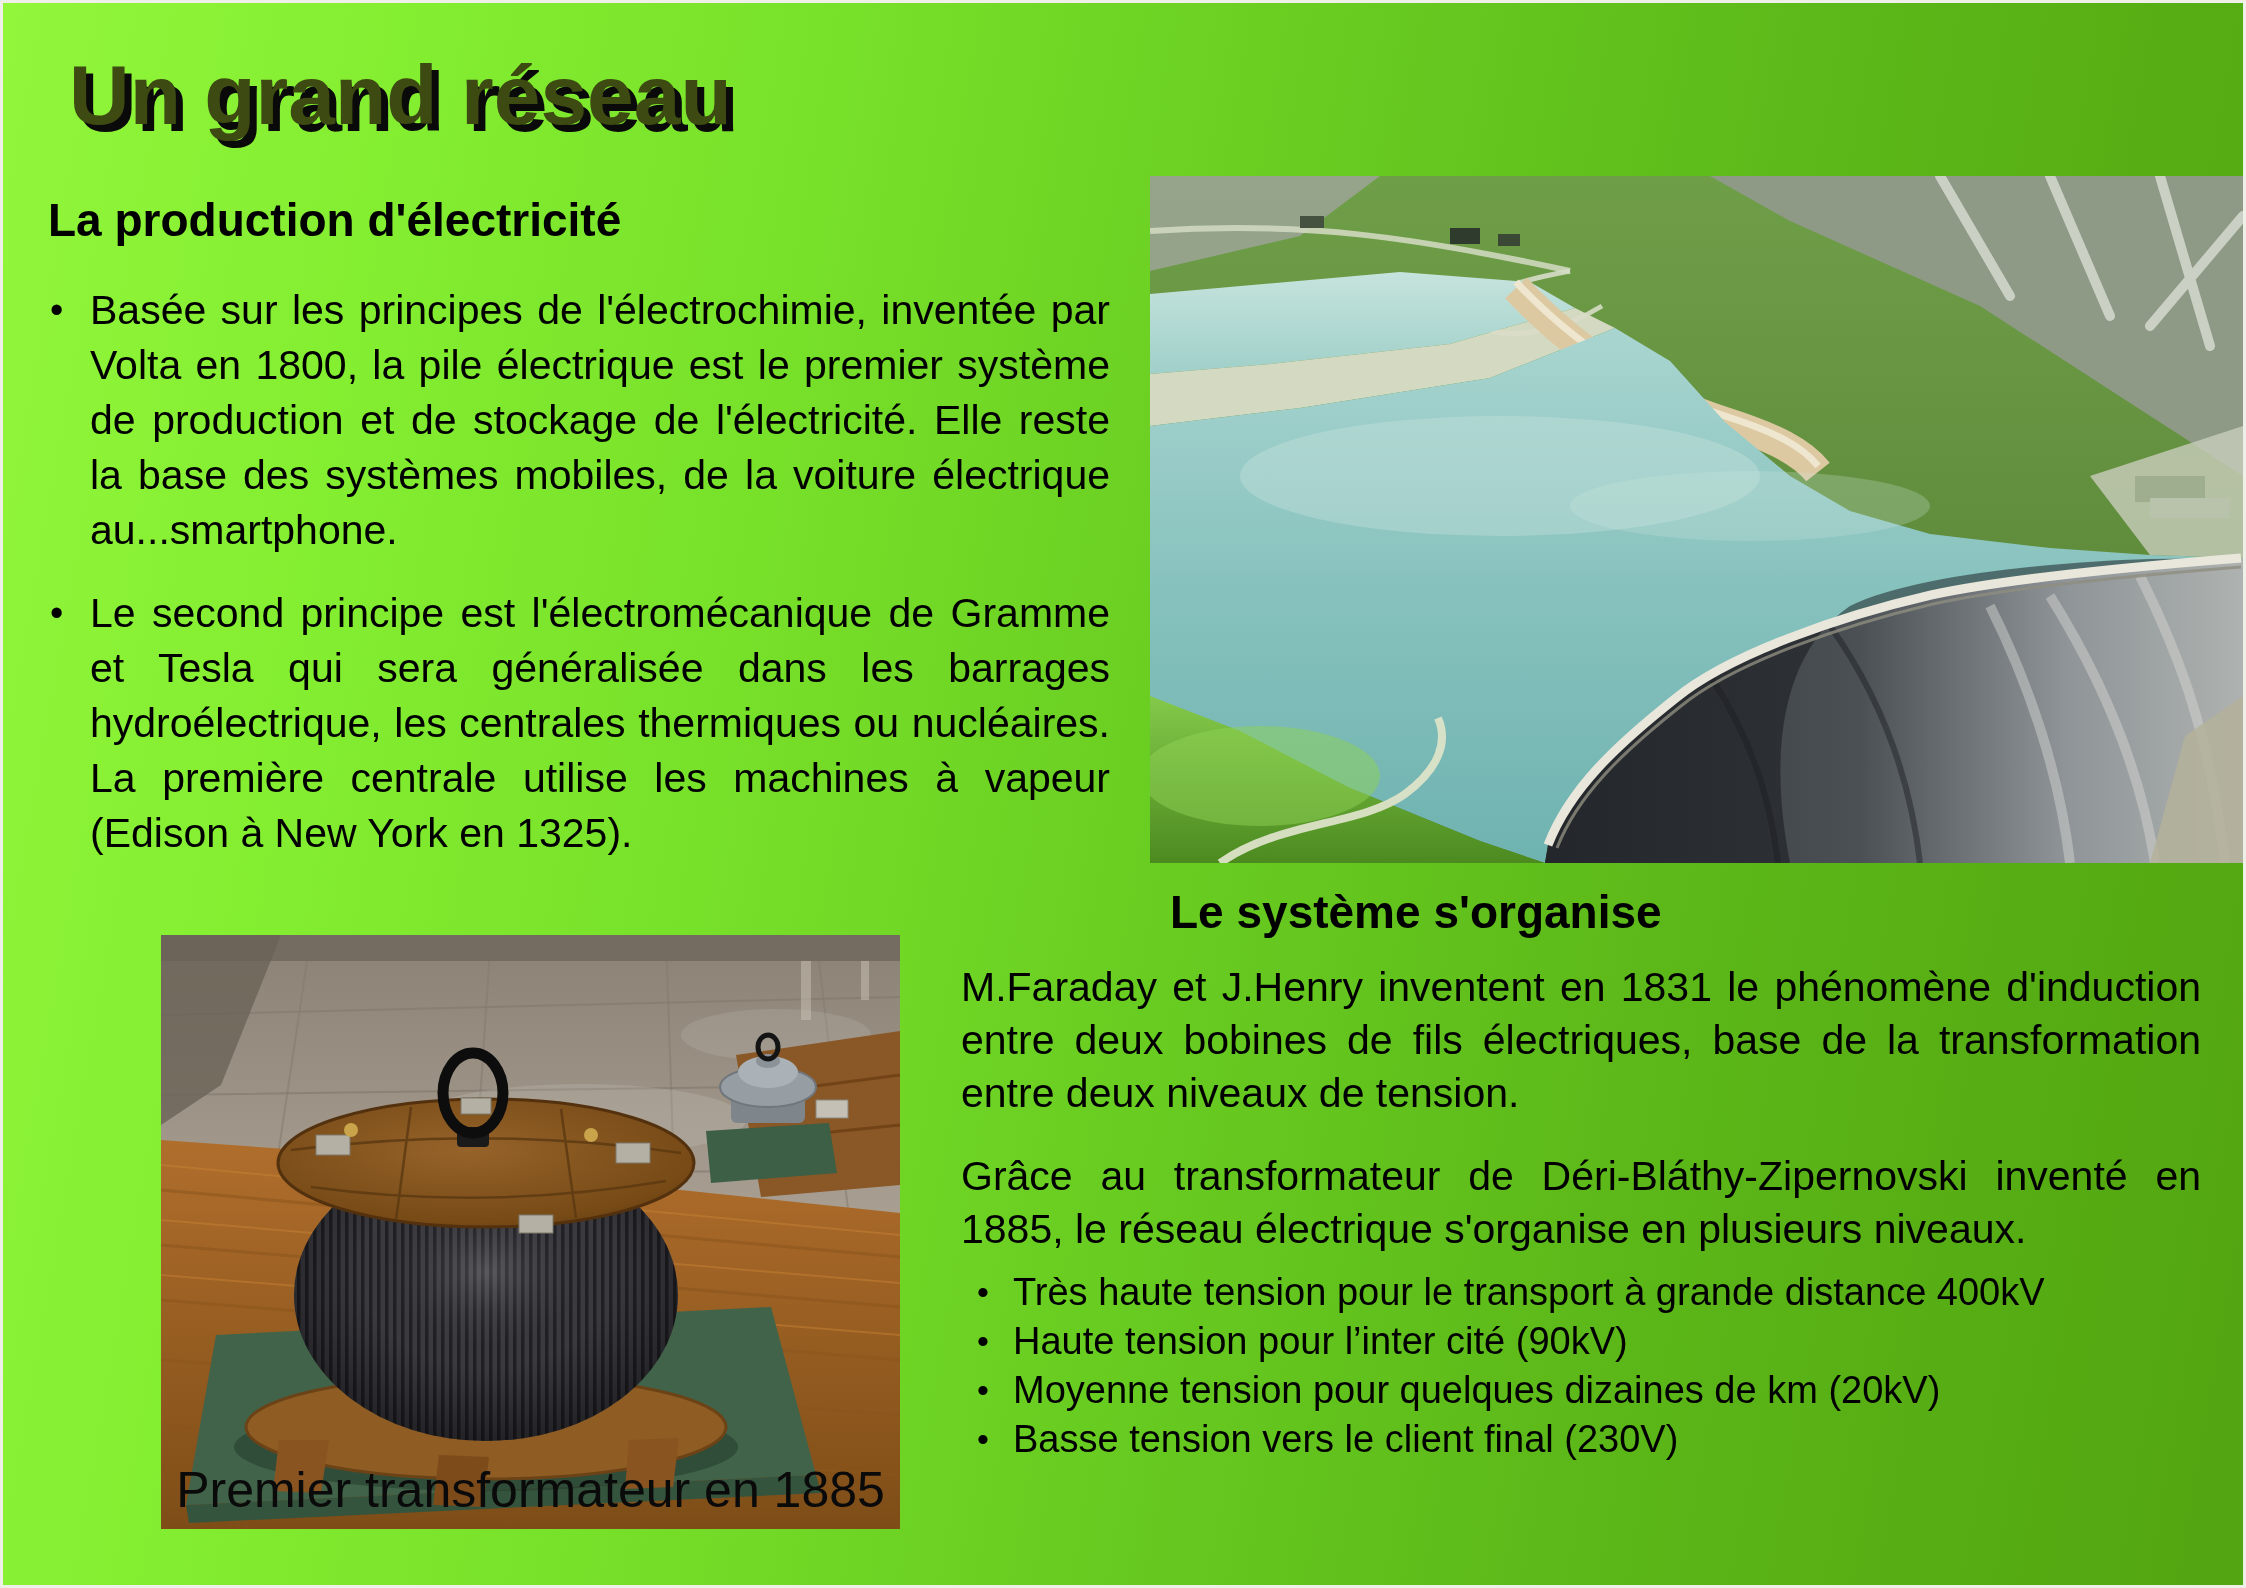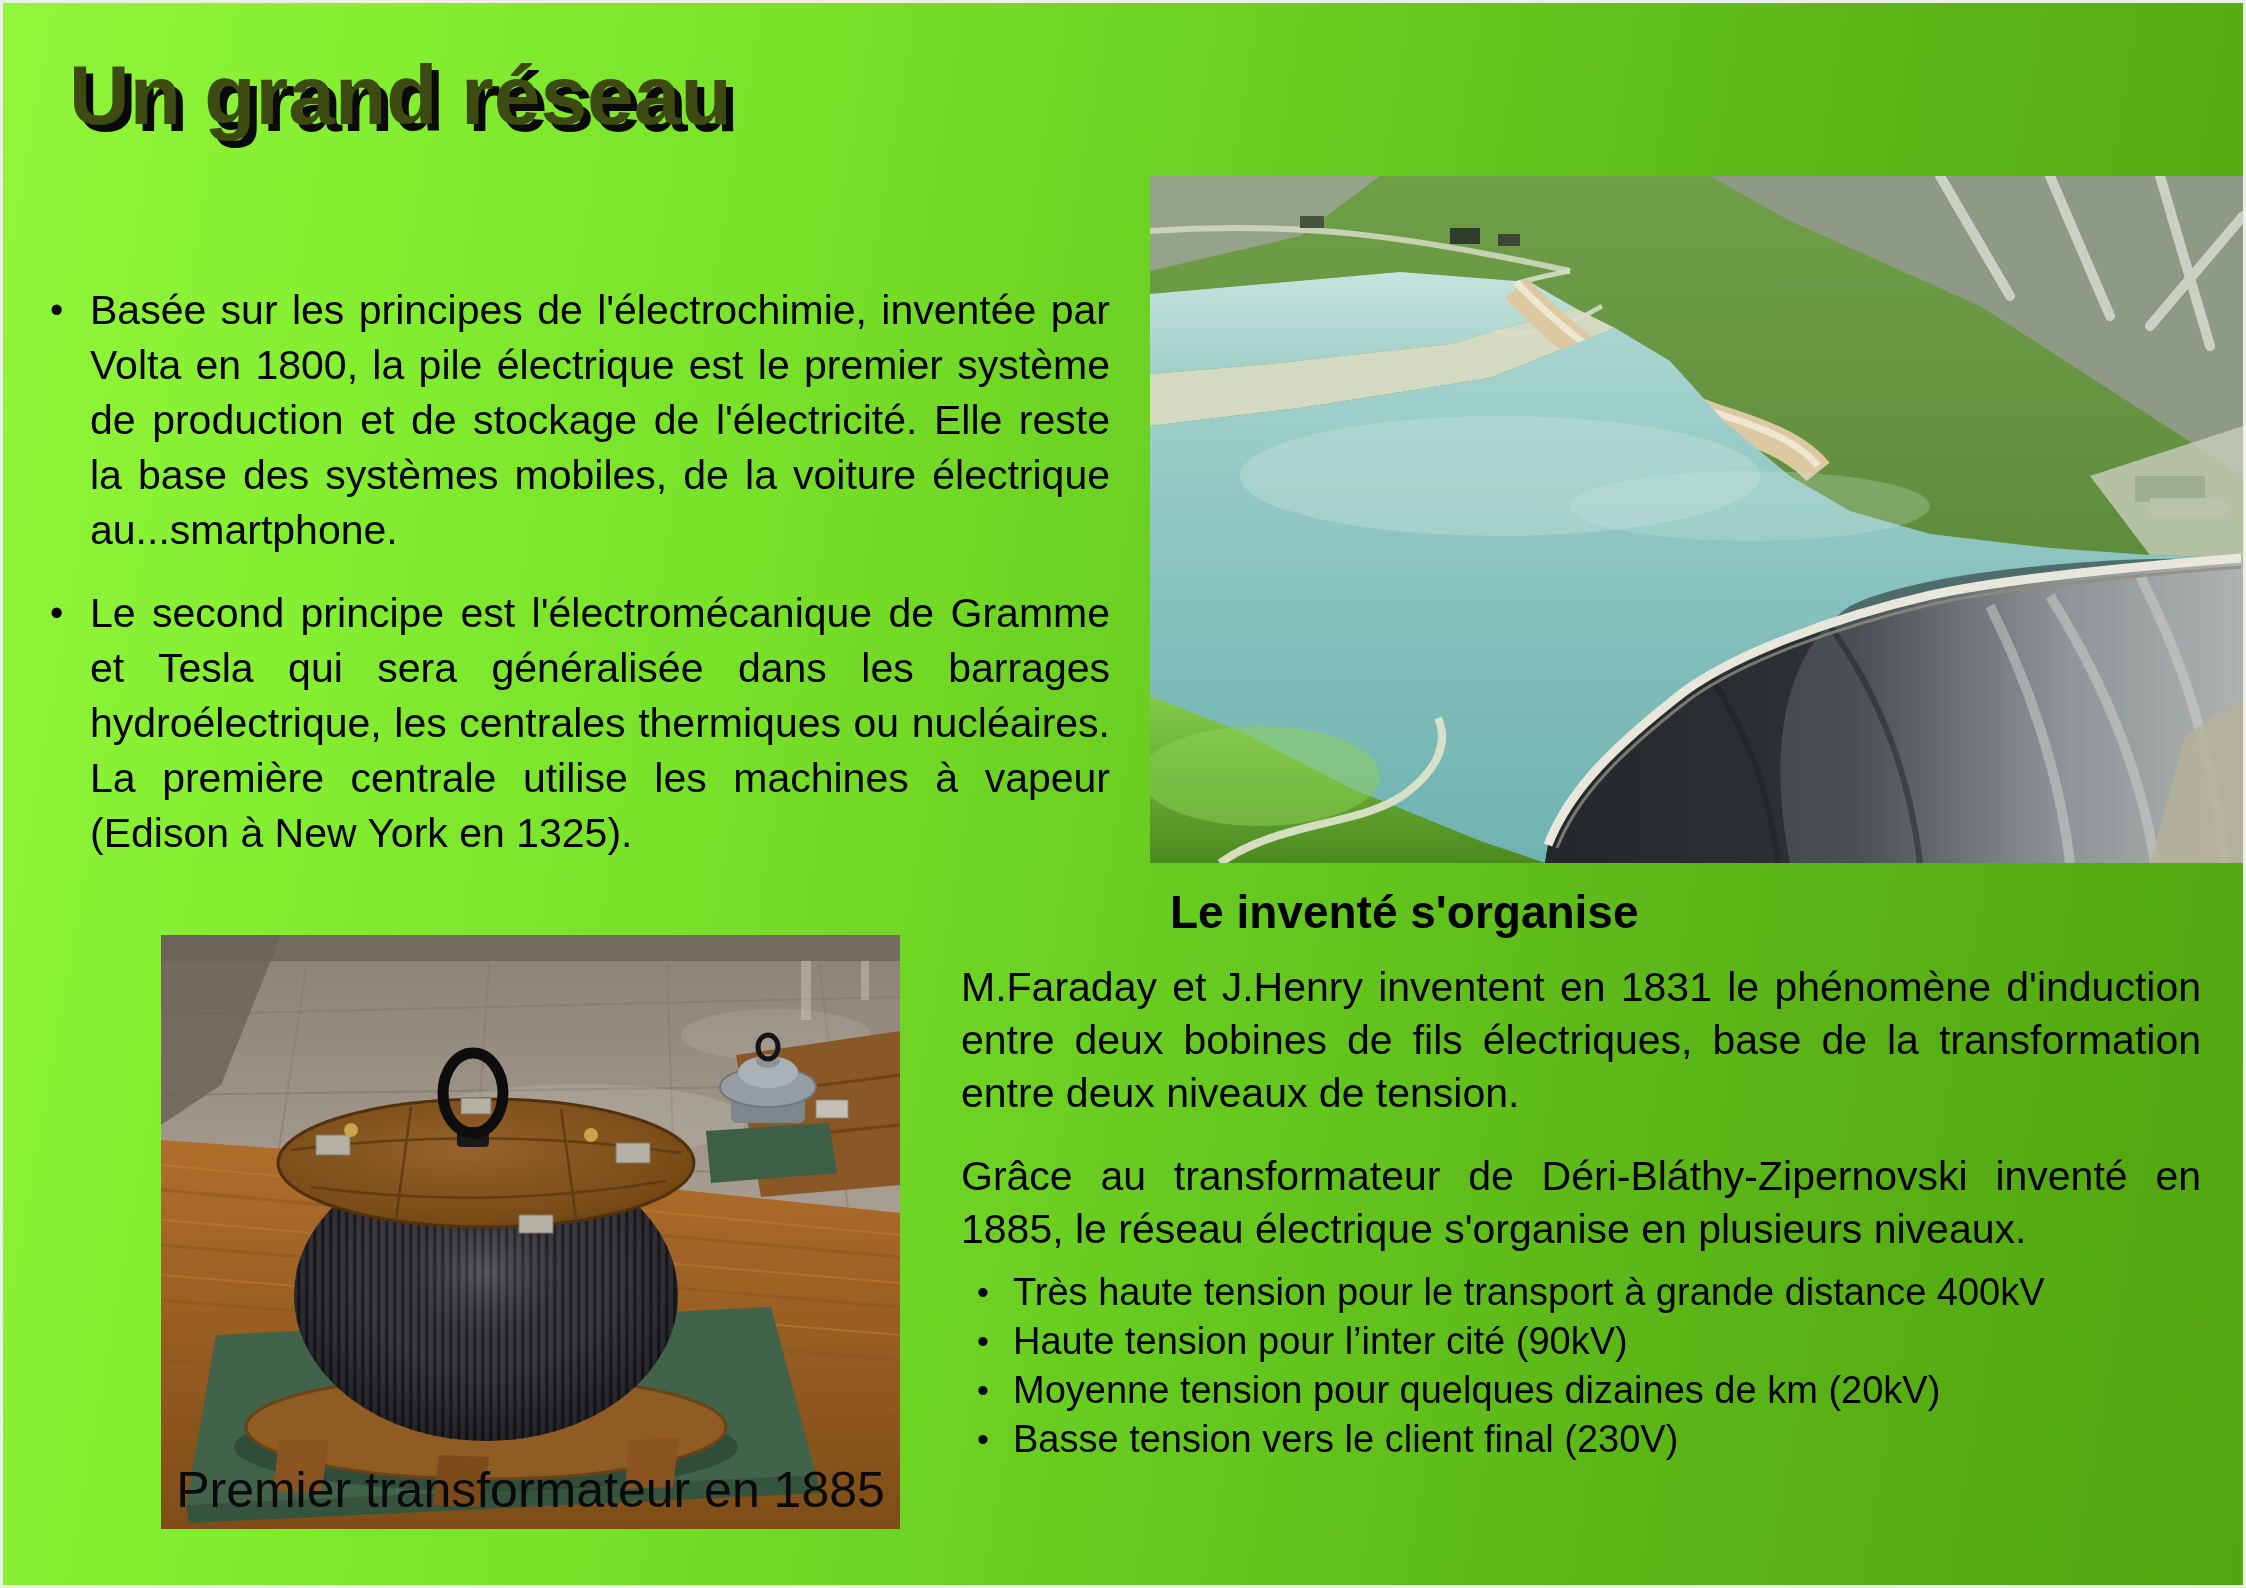--- a/index.html
+++ b/index.html
@@ -52,20 +52,21 @@
     white-space:nowrap;
   }
 </style>
 </head>
 <body>
 
 <div class="slide">
 
   <div class="title">Un grand réseau</div>
 
+  <div class="h-section h-left">La production d'électricité</div>
 
   <div class="left-col">
     <p class="bullet-para">
       <span class="marker">•</span>
       <span>Basée sur les principes de l'électrochimie, inventée par Volta en 1800, la pile électrique est le premier système de production et de stockage de l'électricité. Elle reste la base des systèmes mobiles, de la voiture électrique au...smartphone.</span>
     </p>
     <p class="bullet-para">
       <span class="marker">•</span>
       <span>Le second principe est l'électromécanique de Gramme et Tesla qui sera généralisée dans les barrages hydroélectrique, les centrales thermiques ou nucléaires. La première centrale utilise les machines à vapeur (Edison à New York en 1325).</span>
     </p>
@@ -123,21 +124,21 @@
       <path d="M1091,391 C990,399 862,411 783,428 C694,449 585,486 531,530 C474,575 428,618 407,672" stroke="#8f8d80" stroke-width="3" fill="none" opacity="0.8"></path>
       <rect x="985" y="300" width="70" height="26" fill="#9fae8f"></rect>
       <rect x="1000" y="322" width="80" height="20" fill="#b9c3ab"></rect>
       <polygon points="0,520 90,555 200,612 330,665 395,687 0,687" fill="url(#meadowGrad)"></polygon>
       <ellipse cx="110" cy="600" rx="120" ry="50" fill="#8ed154" opacity="0.5"></ellipse>
       <path d="M70,687 C130,645 210,650 255,618 C290,592 298,565 288,542" stroke="#dce3c8" stroke-width="8" fill="none" opacity="0.95"></path>
       <polygon points="1035,560 1093,520 1093,687 1000,687" fill="#b4b19b" opacity="0.85"></polygon>
     </svg>
   </div>
 
-  <div class="h-section h-right">Le inventé s'organise</div>
+  <div class="h-section h-right">Le système s'organise</div>
 
   <div class="right-col">
     <p class="plain-para">M.Faraday et J.Henry inventent en 1831 le phénomène d'induction entre deux bobines de fils électriques, base de la transformation entre deux niveaux de tension.</p>
     <p class="plain-para" style="margin-bottom:12px;">Grâce au transformateur de Déri-Bláthy-Zipernovski inventé en 1885, le réseau électrique s'organise en plusieurs niveaux.</p>
     <ul class="sub-bullets">
       <li>
         <span class="marker">•</span>
         <span>Très haute tension pour le transport à grande distance 400kV</span>
       </li>
       <li>

